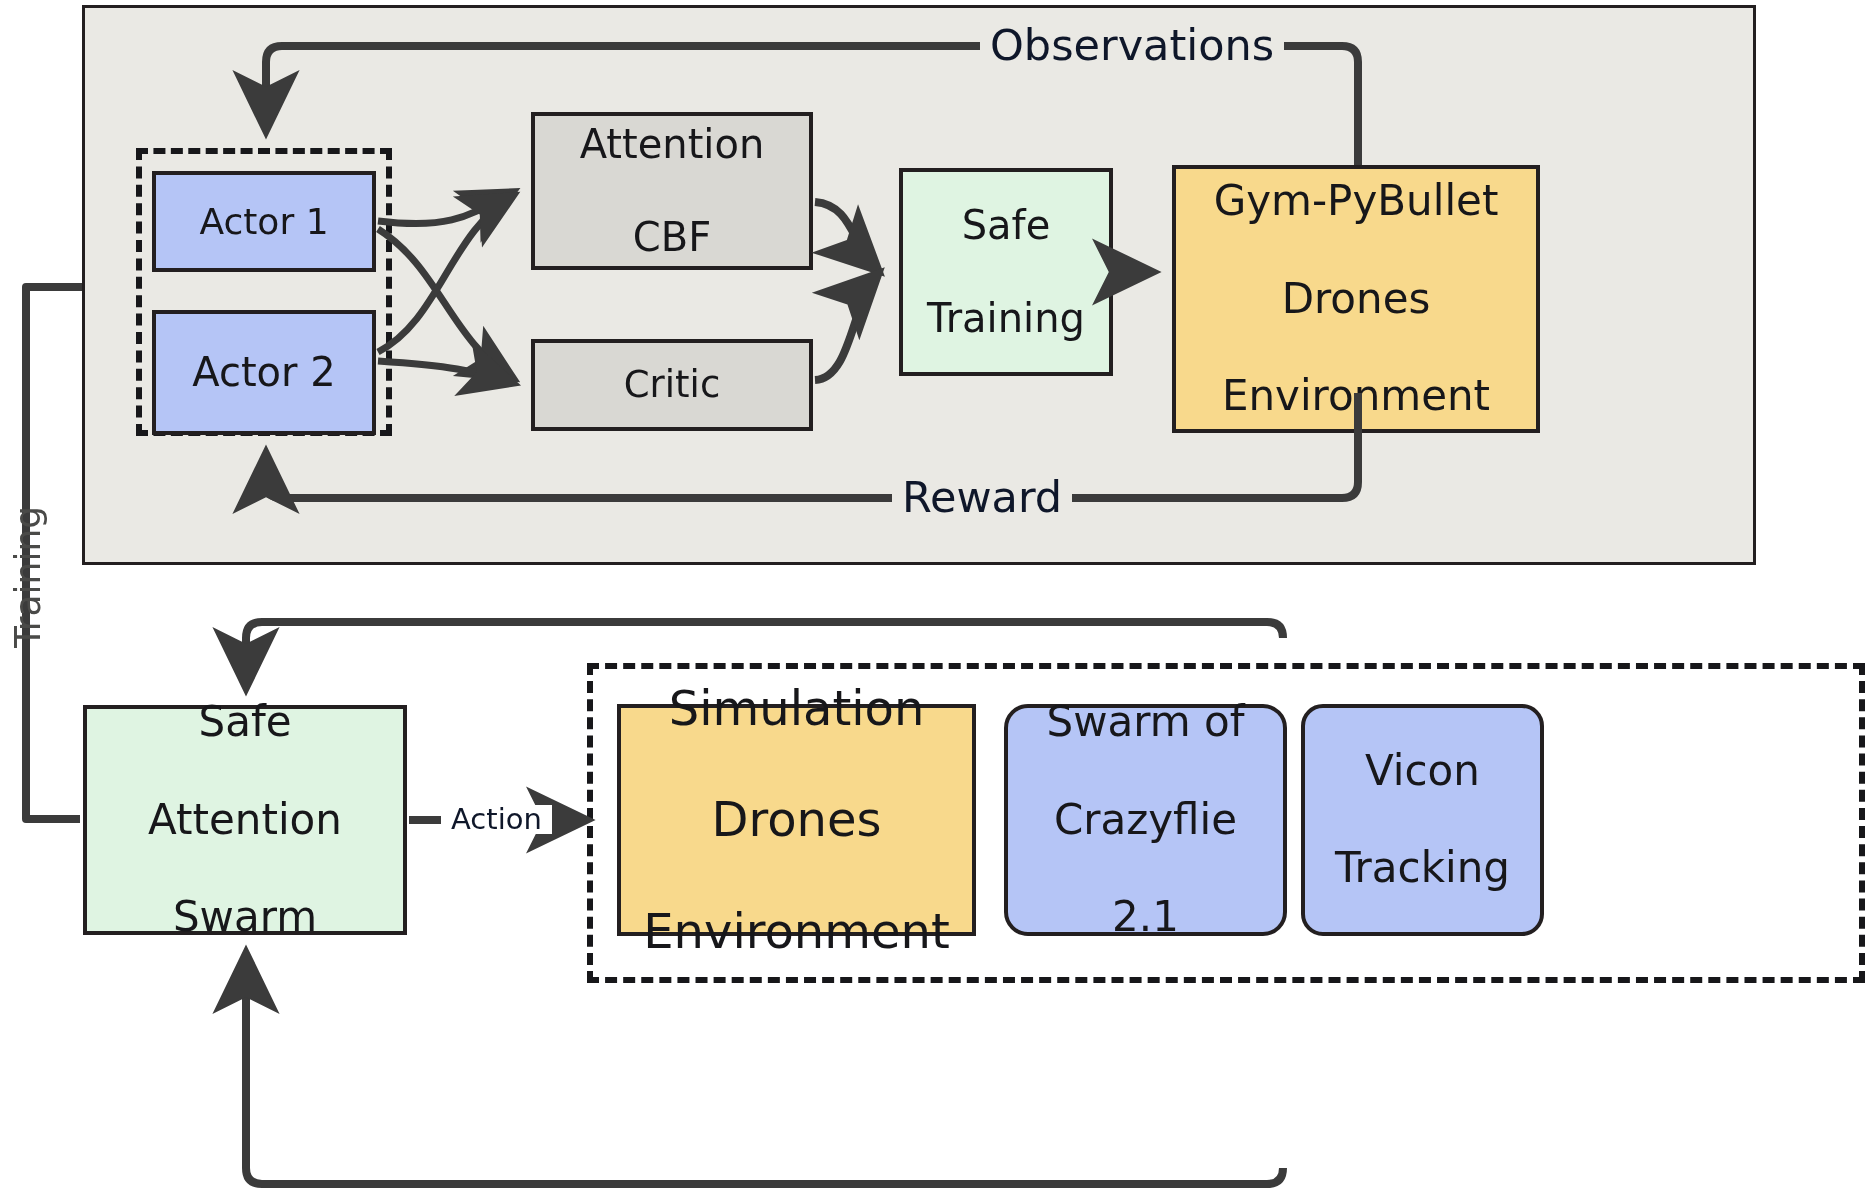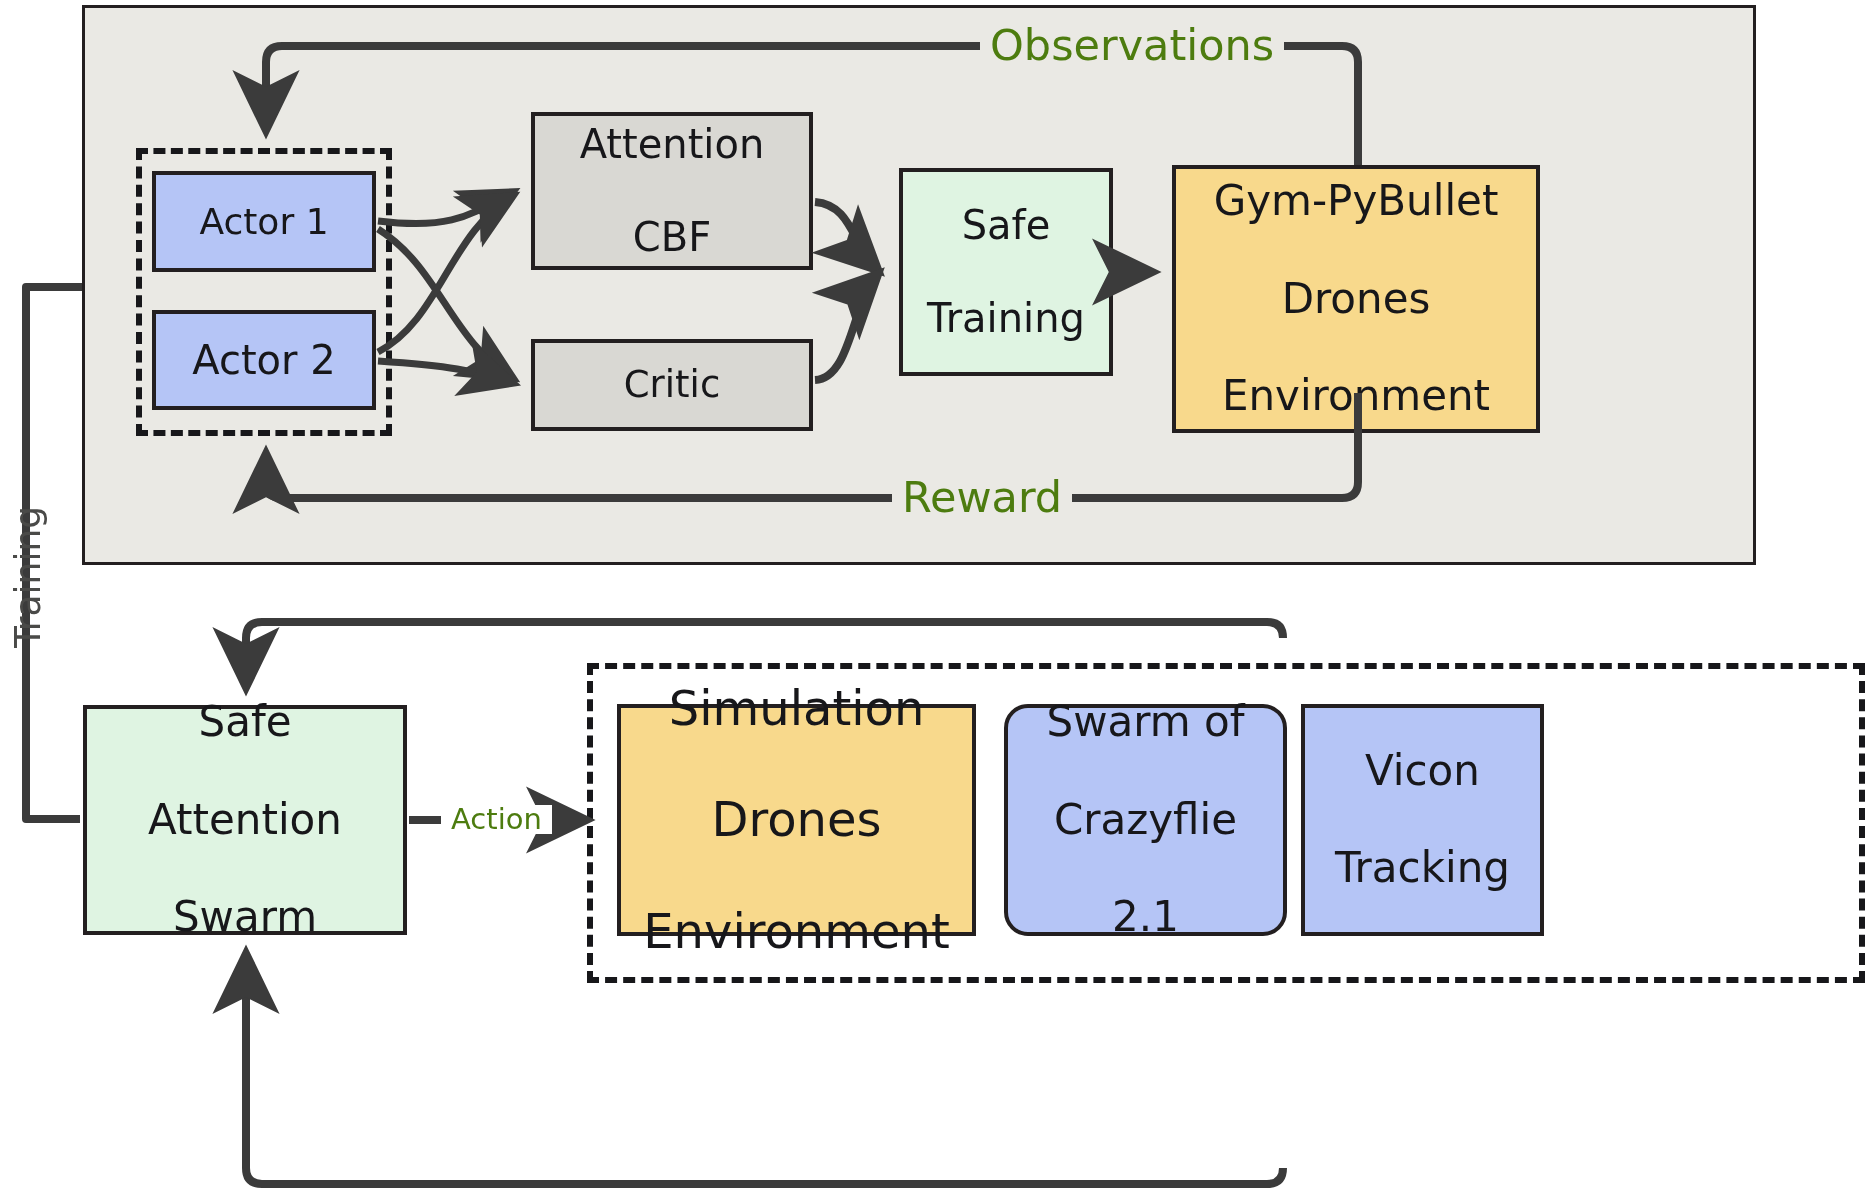--- a/index.html
+++ b/index.html
@@ -50,21 +50,21 @@
     padding: 2px 6px;
   }
   .node span { display: block; width: 100%; }
   .n-blue  { background: #b5c5f6; }
   .n-grey  { background: #d9d8d3; }
   .n-green { background: #dff4e2; }
   .n-amber { background: #f8d98c; }
   .bold   { font-weight: 400; }
   .wlabel {
     position: absolute;
-    color: #4d7c0f;
+    color: #0f172a;
     background: #eae9e4;
     padding: 0 10px;
     white-space: nowrap;
     line-height: 1;
   }
   .wlabel.on-white { background: #ffffff; }
   .vlabel {
     position: absolute;
     color: #4a4a48;
     white-space: nowrap;
@@ -79,21 +79,21 @@
 <div id="canvas">
 
   <div class="panel" style="left:82px; top:5px; width:1674px; height:560px;"></div>
 
   <div class="dashbox" style="left:136px; top:148px; width:256px; height:288px;"></div>
 
   <div class="node n-blue bold" style="left:152px; top:171px; width:224px; height:101px; font-size:36px;">
     <span>Actor 1</span>
   </div>
 
-  <div class="node n-blue bold" style="left:152px; top:310px; width:224px; height:100px; font-size:40px;">
+  <div class="node n-blue bold" style="left:152px; top:310px; width:224px; height:125px; font-size:40px;">
     <span>Actor 2</span>
   </div>
 
   <div class="node n-grey bold" style="left:531px; top:112px; width:282px; height:158px; font-size:40px;">
     <span>
       <span>Attention</span><br>
       <span>CBF</span>
     </span>
   </div>
 
@@ -135,21 +135,21 @@
   </div>
 
   <div class="node n-blue" style="left:1004px; top:704px; width:283px; height:232px; font-size:42px;border-radius:24px;">
     <span>
       <span>Swarm of</span><br>
       <span>Crazyflie</span><br>
       <span>2.1</span>
     </span>
   </div>
 
-  <div class="node n-blue" style="left:1301px; top:704px; width:243px; height:232px; font-size:42px;">
+  <div class="node n-blue" style="left:1301px; top:704px; width:243px; height:232px; font-size:42px;border-radius:22px;">
     <span>
       <span>Vicon</span><br>
       <span>Tracking</span>
     </span>
   </div>
 
   <svg id="wires" viewBox="0 0 1871 1202">
     <defs>
       <marker id="ah" markerWidth="9" markerHeight="9" refX="7.2" refY="4.5" orient="auto" markerUnits="strokeWidth">
         <path d="M0.4,0.6 L8.4,4.5 L0.4,8.4 L2.4,4.5 Z" fill="#3b3b3b"></path>

